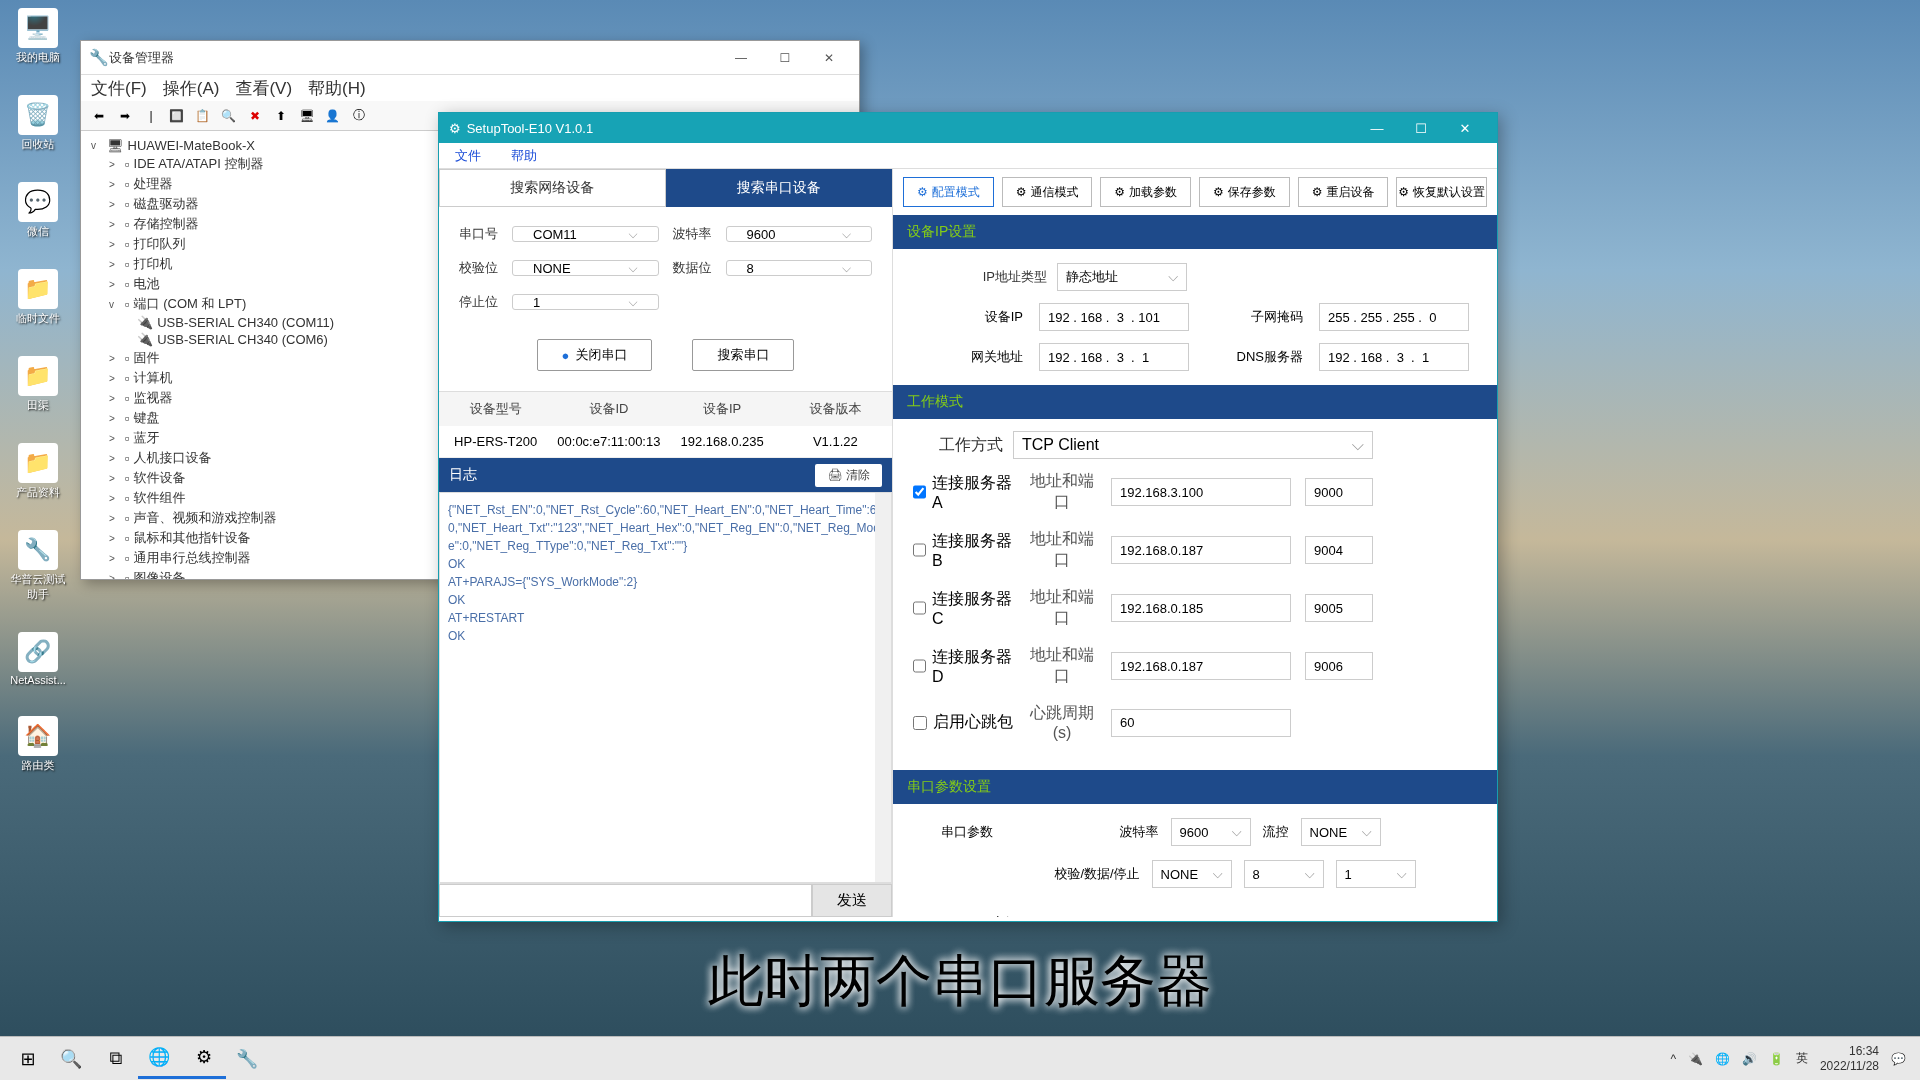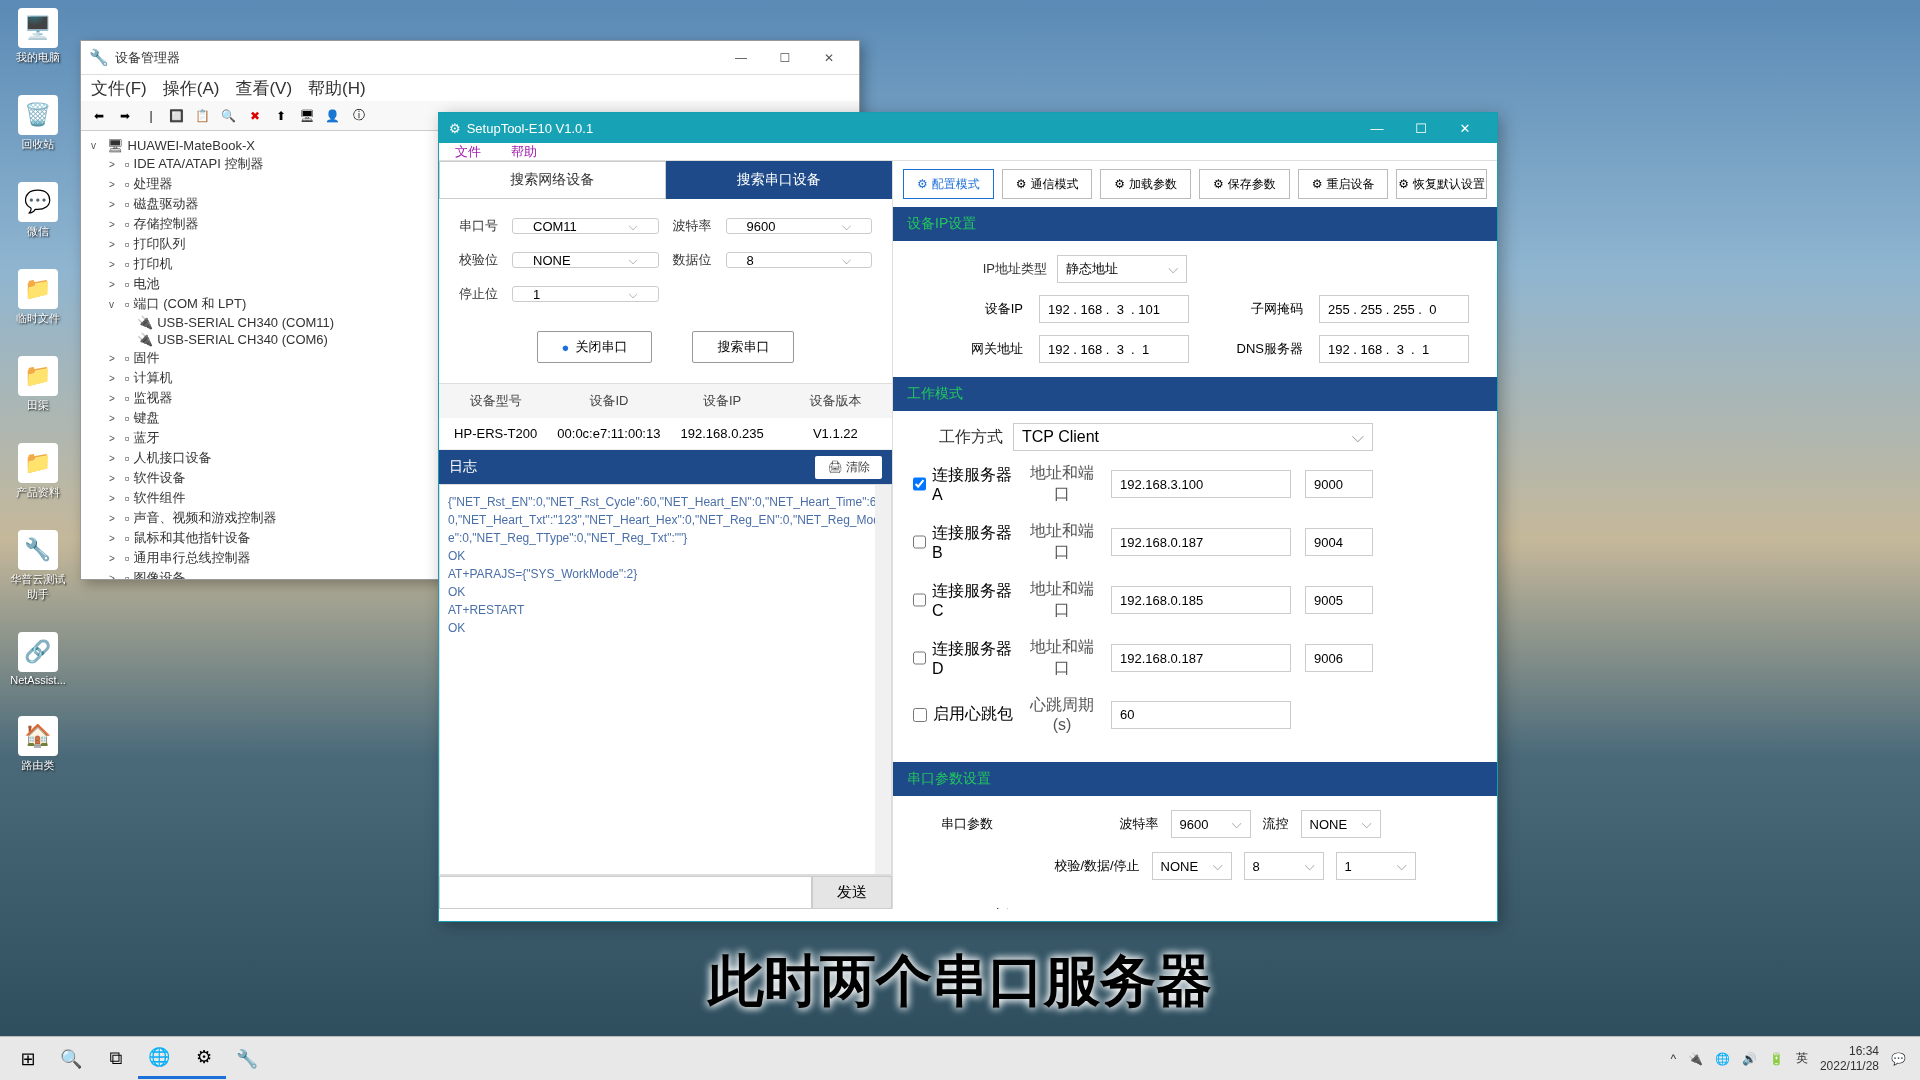--- a/index.html
+++ b/index.html
@@ -10,38 +10,38 @@
 
 
 .desktop-icons { position: absolute; left: 8px; top: 8px; display: flex; flex-direction: column; gap: 30px; }
 .desktop-icon { width: 60px; display: flex; flex-direction: column; align-items: center; gap: 2px; cursor: pointer; }
 .desktop-icon .ic { width: 40px; height: 40px; background: #fff; border-radius: 4px; display: flex; align-items: center; justify-content: center; font-size: 22px; }
 .desktop-icon .lbl { color: #fff; font-size: 11px; text-shadow: 1px 1px 2px #000; text-align: center; }
 
 
 .devmgr { position: absolute; left: 80px; top: 40px; width: 780px; height: 540px; background: #fff; border: 1px solid #999; box-shadow: 4px 4px 12px rgba(0,0,0,0.3); }
 .devmgr .titlebar { height: 34px; background: #fff; display: flex; align-items: center; padding: 0 8px; border-bottom: 1px solid #ddd; }
-.devmgr .titlebar .ttl { font-size: 13px; color: #333; margin-left: 6px; }
+.devmgr .titlebar .ttl { font-size: 13px; color: #333; }
 .devmgr .titlebar .winbtns { margin-left: auto; display: flex; gap: 0; }
 .devmgr .titlebar .winbtns span { width: 44px; height: 30px; display: flex; align-items: center; justify-content: center; font-size: 12px; color: #555; cursor: pointer; }
 .devmgr .menubar { height: 26px; display: flex; align-items: center; gap: 16px; padding: 0 10px; font-size: 17px; color: #333; }
 .devmgr .toolbar { height: 30px; display: flex; align-items: center; gap: 2px; padding: 0 6px; border-bottom: 1px solid #ccc; background: #f8f8f8; }
 .devmgr .toolbar .tbtn { width: 24px; height: 22px; border: 1px solid transparent; display: flex; align-items: center; justify-content: center; font-size: 12px; cursor: pointer; }
 .devmgr .tree { padding: 6px 10px; font-size: 13px; color: #333; overflow: auto; height: calc(100% - 90px); }
 .devmgr .tree .node { padding: 1px 0; display: flex; align-items: center; gap: 4px; }
 .devmgr .tree .lvl1 { margin-left: 18px; }
 .devmgr .tree .lvl2 { margin-left: 46px; }
 .devmgr .tree .exp { width: 12px; font-size: 10px; color: #555; }
 
 
 .stool { position: absolute; left: 438px; top: 112px; width: 1060px; height: 810px; background: #fff; border: 1px solid #179eb0; box-shadow: 4px 4px 16px rgba(0,0,0,0.3); }
 .stool .titlebar { height: 30px; background: #17a3b5; display: flex; align-items: center; padding: 0 10px; color: #fff; font-size: 13px; }
 .stool .titlebar .winbtns { margin-left: auto; display: flex; }
 .stool .titlebar .winbtns span { width: 44px; height: 30px; display: flex; align-items: center; justify-content: center; cursor: pointer; }
-.stool .menubar { height: 18px; display: flex; align-items: center; gap: 30px; padding: 0 16px; font-size: 13px; color: #a21caf; border-bottom: 1px solid #ddd; }
+.stool .menubar { height: 26px; display: flex; align-items: center; gap: 30px; padding: 0 16px; font-size: 13px; color: #1d4ed8; border-bottom: 1px solid #ddd; }
 
 .stool .body { display: flex; height: calc(100% - 60px); }
 .stool .left { width: 454px; border-right: 1px solid #ddd; display: flex; flex-direction: column; }
 .stool .right { flex: 1; display: flex; flex-direction: column; overflow: hidden; }
 
 .stool .tabs { display: flex; height: 38px; }
 .stool .tab { flex: 1; display: flex; align-items: center; justify-content: center; font-size: 14px; cursor: pointer; border: 1px solid #ccc; background: #fff; color: #333; }
 .stool .tab.active { background: #1e4a8a; color: #fff; border-color: #1e4a8a; }
 
 .stool .serial-form { padding: 18px 20px; display: grid; grid-template-columns: auto 1fr auto 1fr; gap: 16px 14px; align-items: center; font-size: 13px; }
@@ -63,41 +63,41 @@
 
 .stool .send-row { display: flex; height: 34px; border-top: 1px solid #ddd; }
 .stool .send-row input { flex: 1; border: 1px solid #ccc; padding: 0 8px; font-size: 13px; }
 .stool .send-row .send { width: 80px; background: #e5e5e5; display: flex; align-items: center; justify-content: center; font-size: 15px; cursor: pointer; border: 1px solid #ccc; }
 
 
 .stool .rtoolbar { display: flex; gap: 8px; padding: 8px 10px; }
 .stool .rtoolbar .rbtn { flex: 1; height: 30px; border: 1px solid #bbb; display: flex; align-items: center; justify-content: center; font-size: 12px; gap: 4px; cursor: pointer; background: #fff; }
 .stool .rtoolbar .rbtn.active { border-color: #1e6fd8; color: #1e6fd8; }
 
-.stool .section-head { height: 34px; background: #1e4a8a; color: #22c55e; display: flex; align-items: center; padding: 12px 14px; font-size: 14px; }
+.stool .section-head { height: 34px; background: #1e4a8a; color: #84cc16; display: flex; align-items: center; padding: 12px 14px; font-size: 14px; }
 .stool .section-body { padding: 14px 20px; font-size: 13px; }
 .stool .frow { display: flex; align-items: center; gap: 10px; margin-bottom: 12px; }
 .stool .frow label { width: 90px; text-align: right; color: #333; }
 .stool .inp { height: 28px; border: 1px solid #ccc; padding: 0 8px; font-size: 13px; }
 .stool .sel-sm { height: 28px; border: 1px solid #ccc; padding: 0 8px; display: flex; align-items: center; justify-content: space-between; min-width: 80px; cursor: pointer; }
 .stool .sel-sm::after { content: "⌵"; color: #999; margin-left: 8px; }
 
 .stool .grid2 { display: grid; grid-template-columns: auto 1fr auto 1fr; gap: 12px 16px; align-items: center; }
 
 .stool .work-mode { padding: 12px 20px; }
 .stool .server-row { display: flex; align-items: center; gap: 14px; margin-bottom: 16px; }
 .stool .server-row .chk { display: flex; align-items: center; gap: 6px; width: 100px; }
 .stool .server-row .chk input { width: 14px; height: 14px; }
 .stool .server-row .lblsm { width: 70px; text-align: center; color: #555; }
 .stool .server-row .ipinp { width: 180px; }
 .stool .server-row .portinp { width: 68px; }
 
 .stool .right-scroll { overflow-y: auto; flex: 1; position: relative; }
 
-.subtitle { position: absolute; bottom: 60px; left: 50%; transform: translateX(-50%); font-size: 56px; font-weight: bold; color: #000; text-shadow: 0 0 8px #fff, 0 0 8px #fff; }
+.subtitle { position: absolute; bottom: 60px; left: 50%; transform: translateX(-50%); font-size: 56px; font-weight: normal; color: #000; text-shadow: 0 0 8px #fff, 0 0 8px #fff; }
 
 
 .taskbar { position: absolute; bottom: 0; left: 0; right: 0; height: 44px; background: #e8e8e8; border-top: 1px solid #bbb; display: flex; align-items: center; padding: 0 6px; }
 .taskbar .tbicon { width: 44px; height: 40px; display: flex; align-items: center; justify-content: center; font-size: 18px; cursor: pointer; }
 .taskbar .tbicon.active { border-bottom: 3px solid #1e6fd8; }
 .taskbar .tray { margin-left: auto; display: flex; align-items: center; gap: 12px; font-size: 12px; color: #333; padding-right: 8px; }
 .taskbar .time { text-align: right; line-height: 1.2; }
 </style>
 </head>
 <body>

